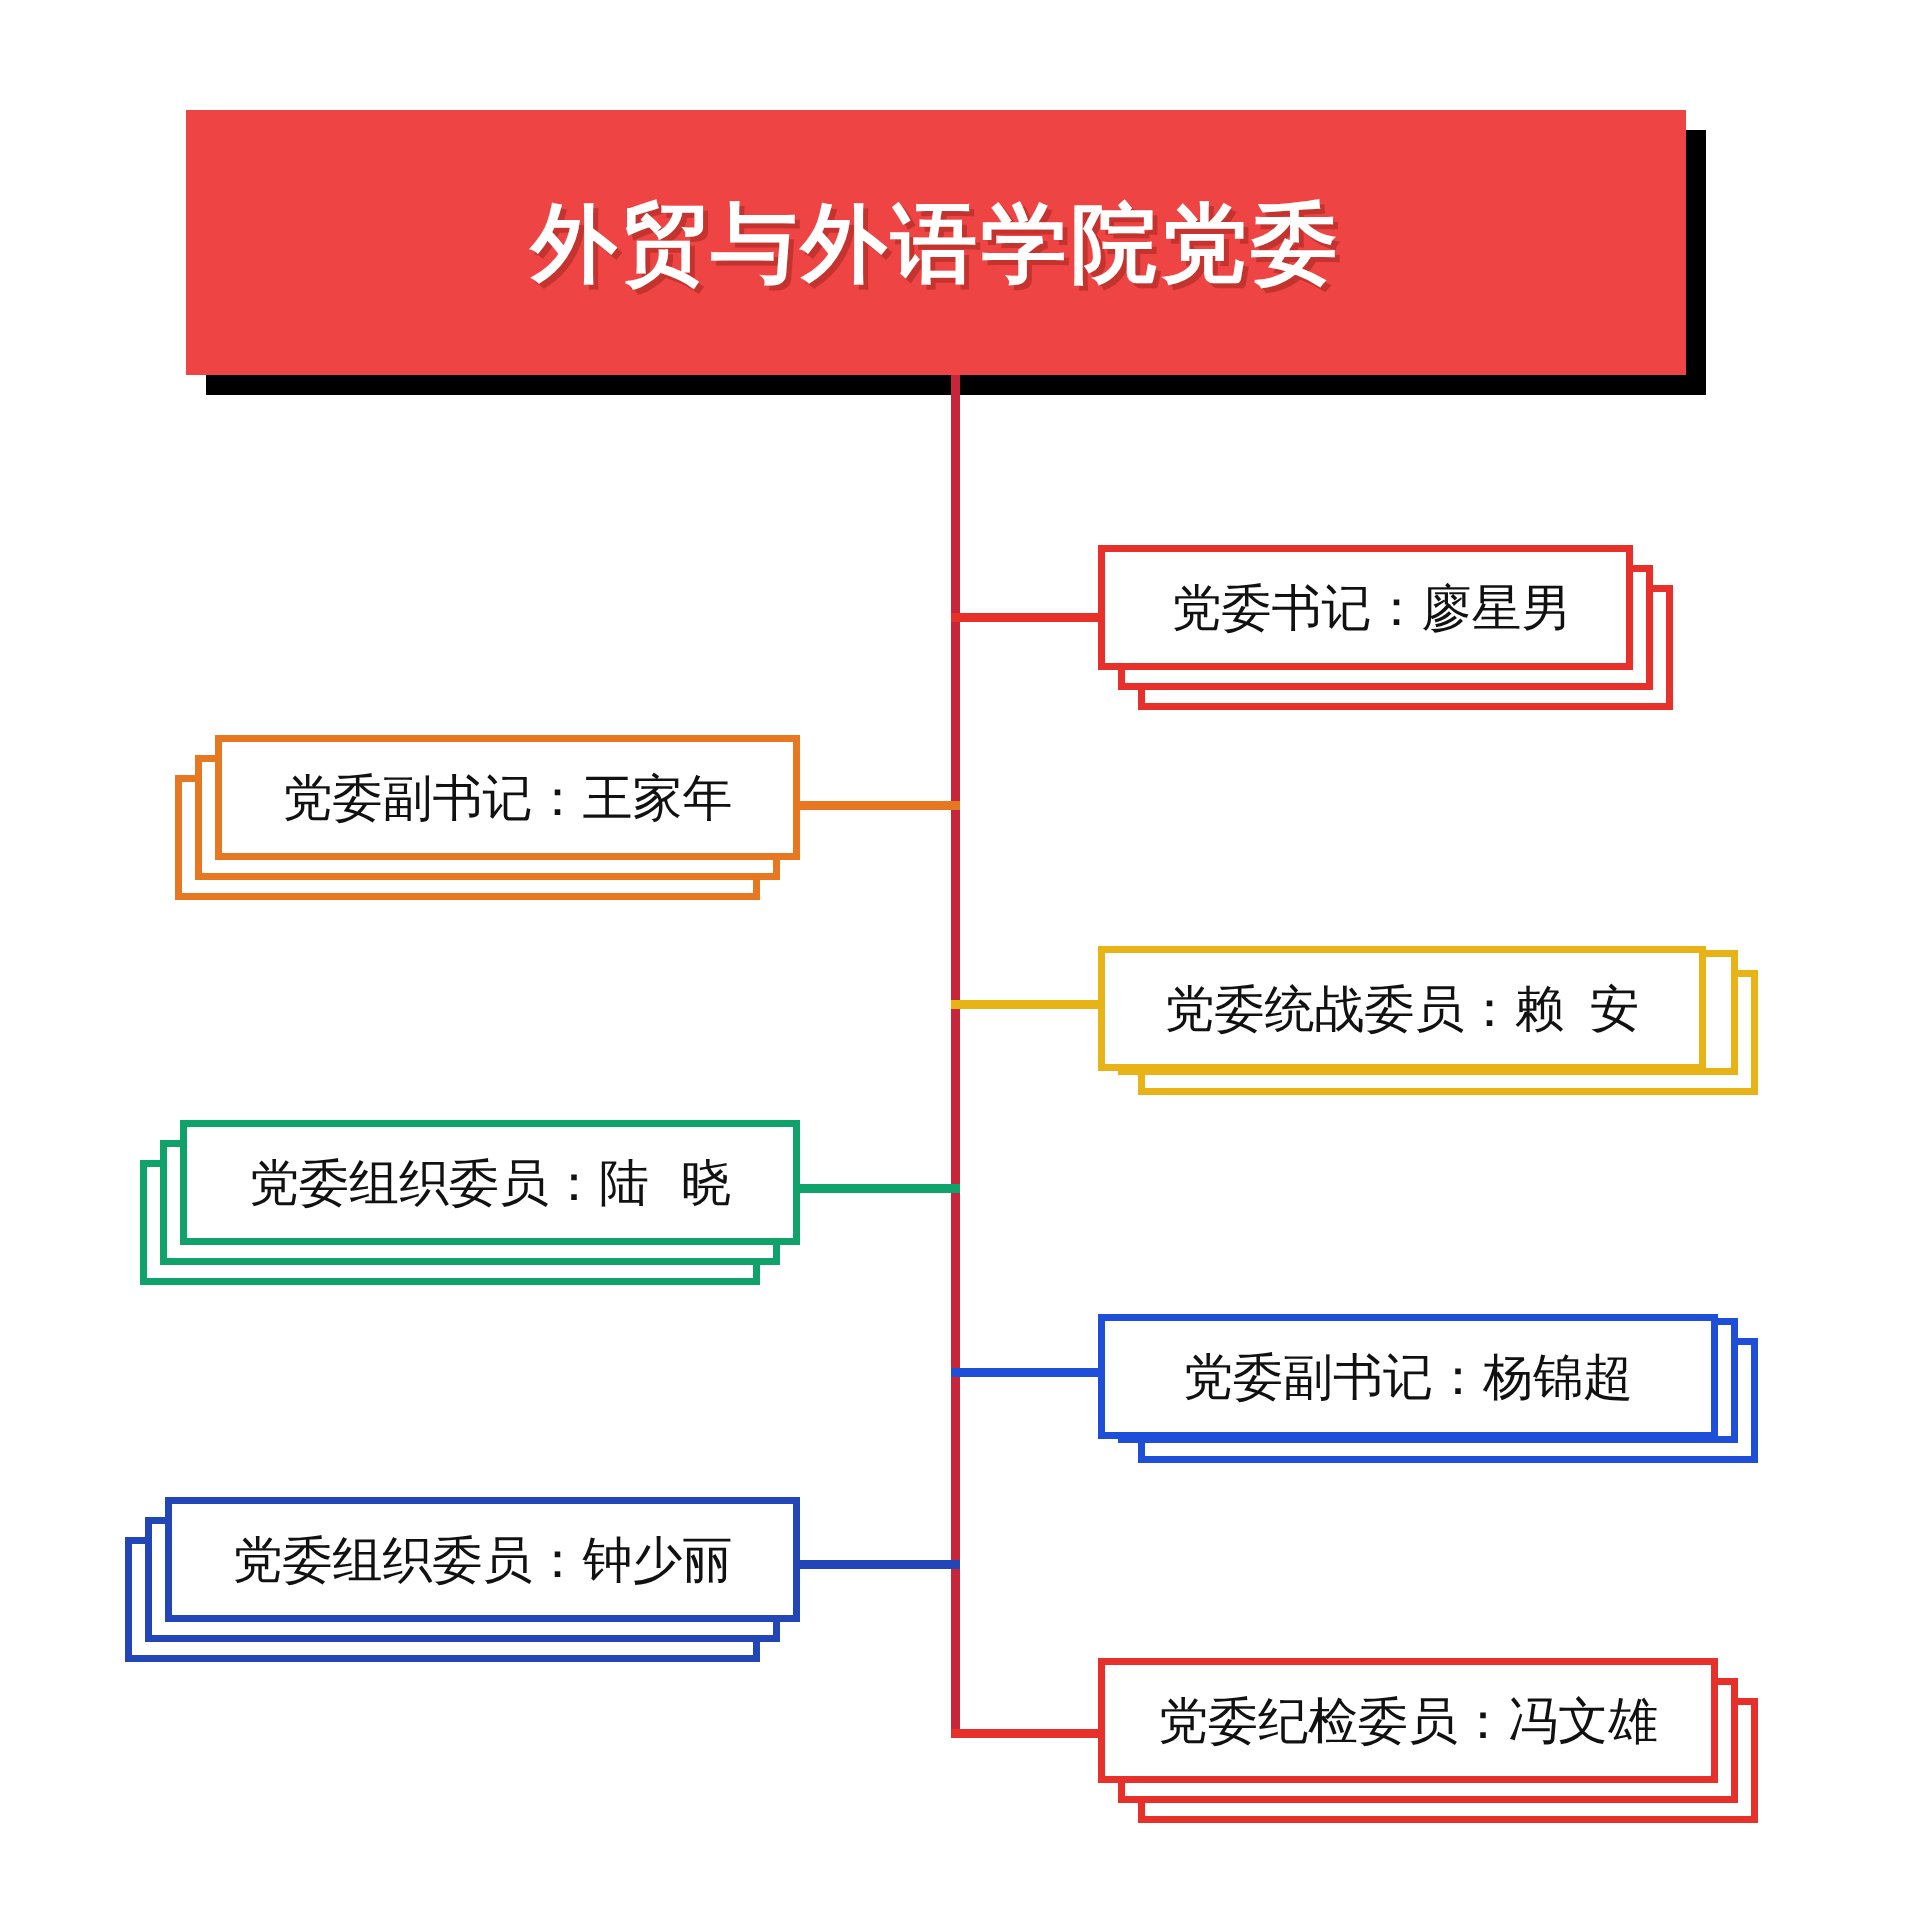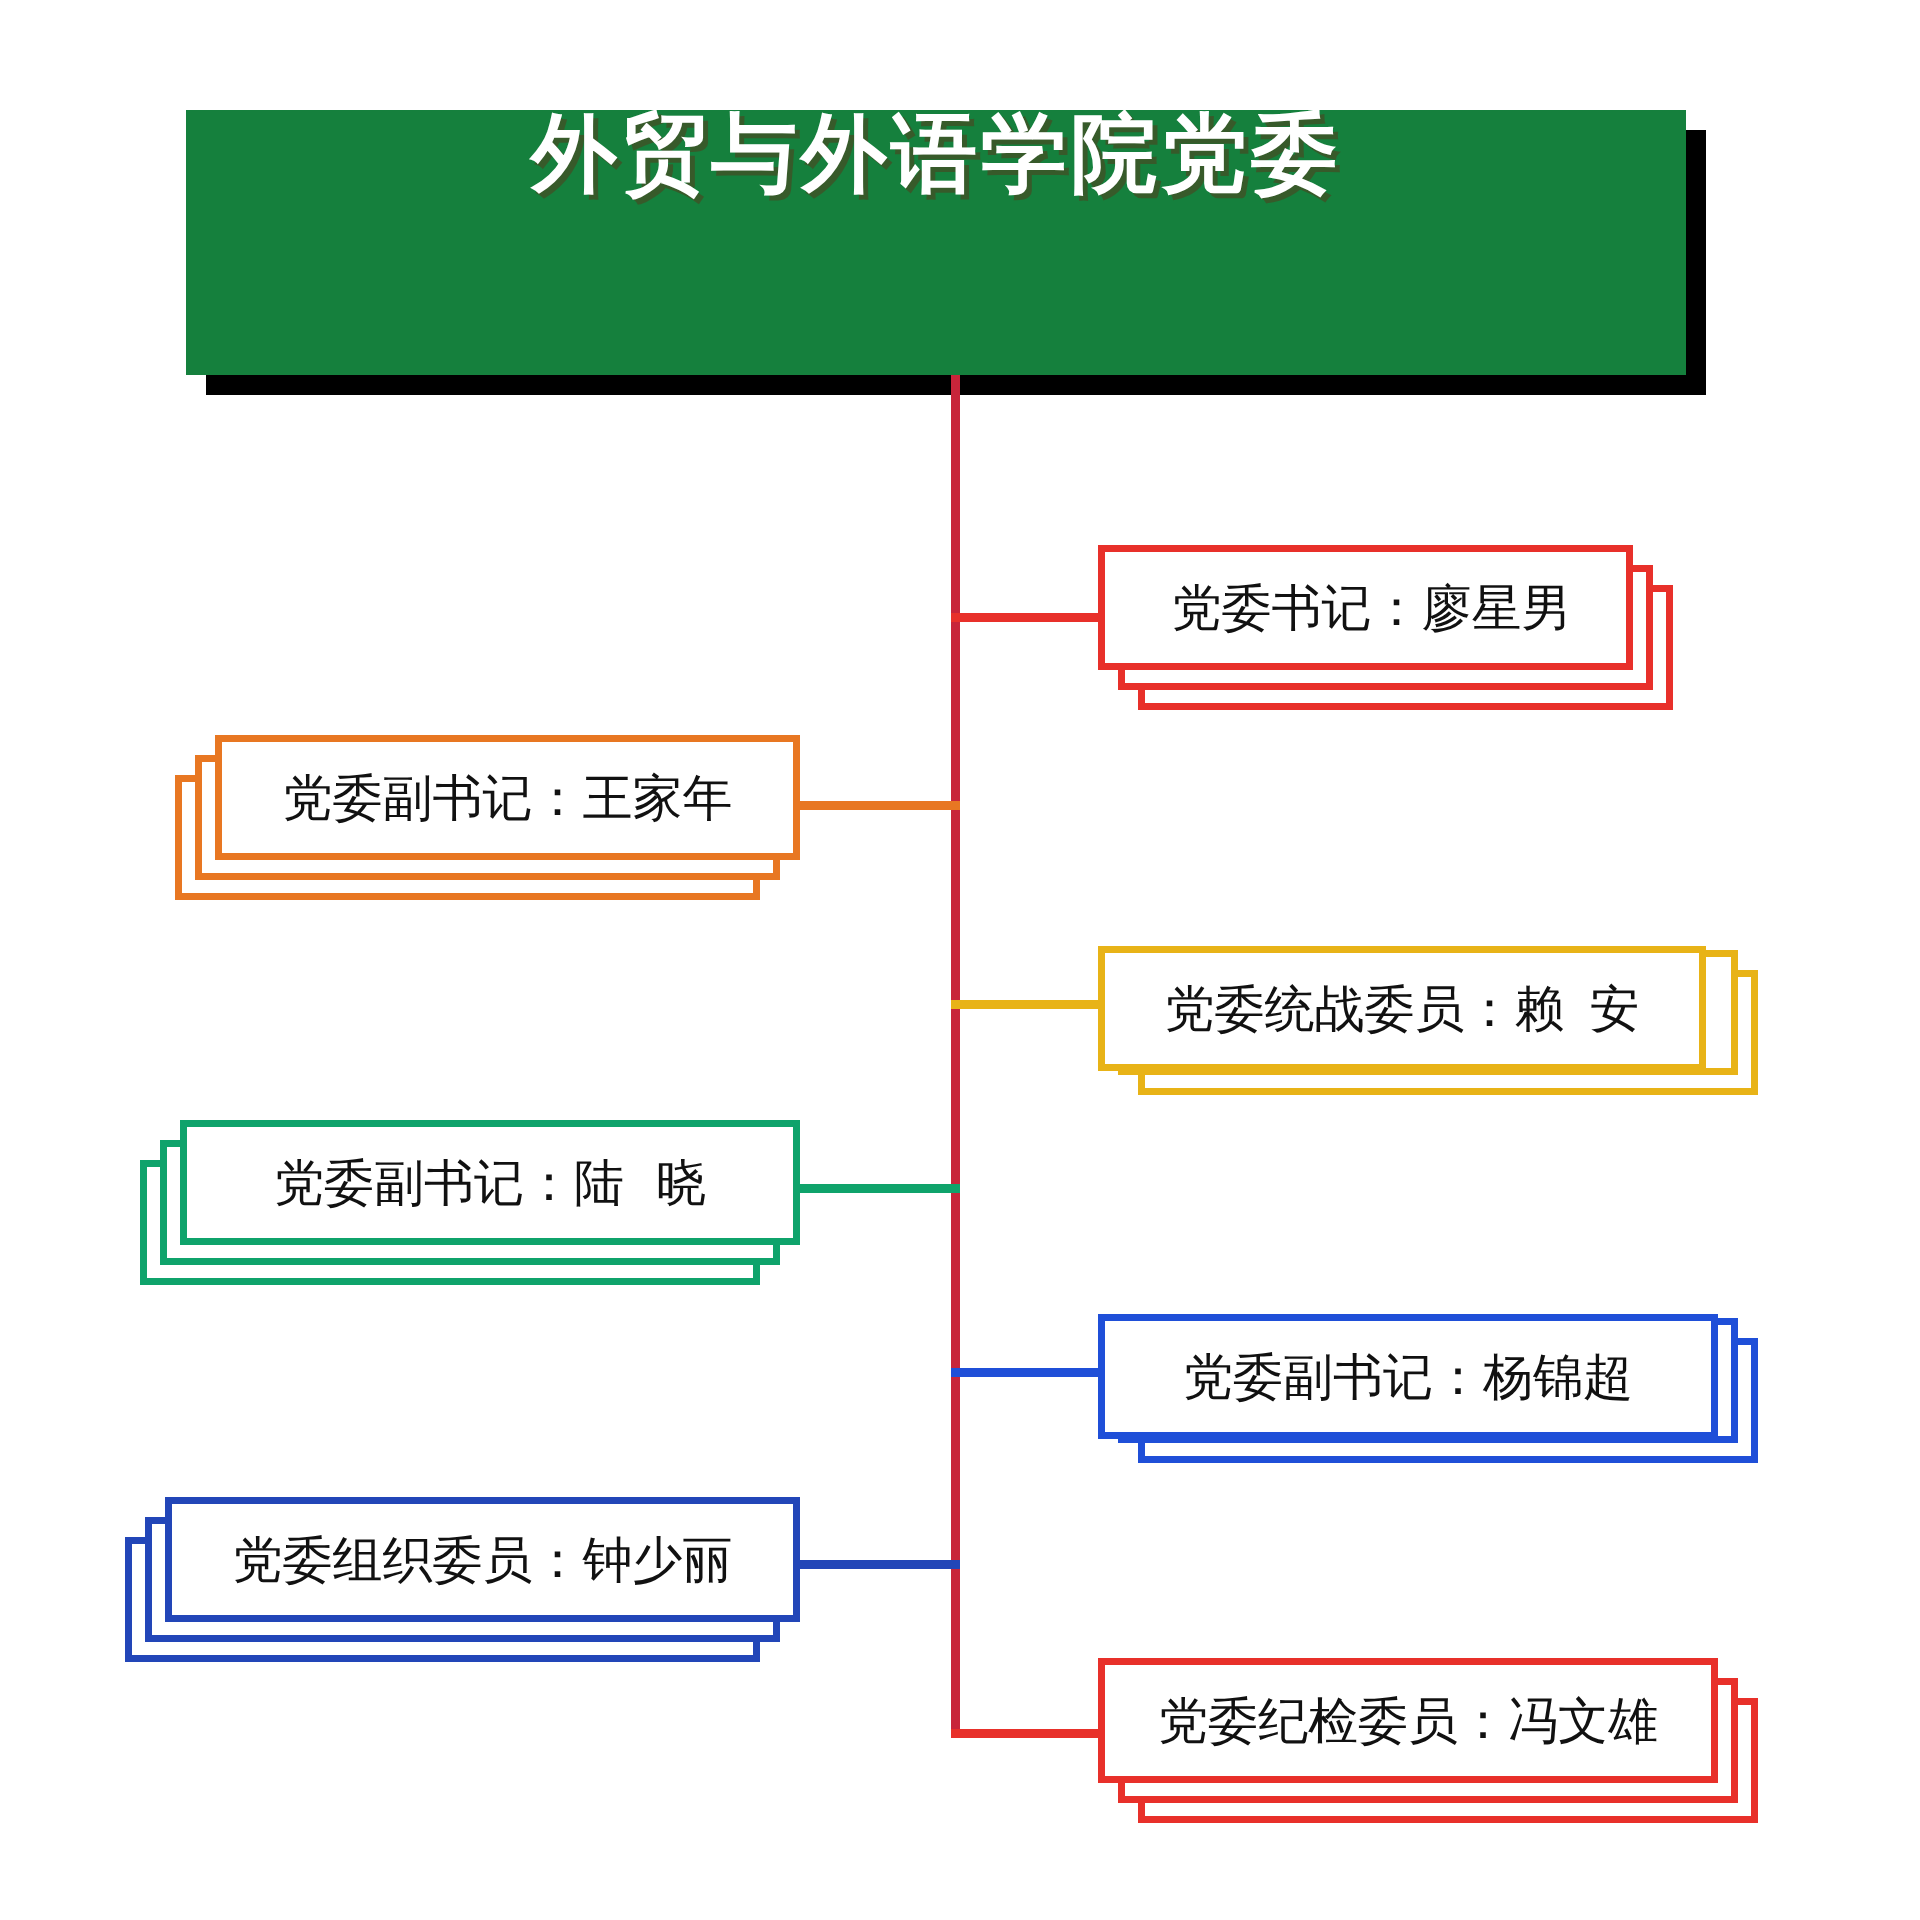--- a/index.html
+++ b/index.html
@@ -18,23 +18,23 @@
     overflow: hidden;
   }
 
   
   .root-shadow {
     position: absolute;
     background: #000000;
   }
   .root-box {
     position: absolute;
-    background: #15803d;
+    background: #ef4444;
     display: flex;
-    align-items: flex-start;
+    align-items: center;
     justify-content: center;
   }
   .root-label {
     color: #ffffff;
     font-size: 86px;
     font-weight: bold;
     letter-spacing: 4px;
     line-height: 1;
     text-shadow: 5px 5px 0 rgba(120,20,10,0.35);
     white-space: nowrap;
@@ -117,21 +117,21 @@
     <div class="layer back1" style="left:20px; top:20px; width:620px; height:125px; border:7px solid #E8B317; background:#ffffff;"></div>
     <div class="layer front" style="left:0px; top:16px; width:608px; height:125px; border:7px solid #E8B317;font-family:Liberation Serif, serif;">
       <span class="node-label">党委统战委员：赖  安</span>
     </div>
   </div>
 
   <div class="node" style="left:180px; top:1120px; width:620px; height:175px;">
     <div class="layer back2" style="left:-40px; top:40px; width:620px; height:125px; border:7px solid #0FA36B;"></div>
     <div class="layer back1" style="left:-20px; top:20px; width:620px; height:125px; border:7px solid #0FA36B; background:#ffffff;"></div>
     <div class="layer front" style="left:0px; top:0px; width:620px; height:125px; border:7px solid #0FA36B;">
-      <span class="node-label">党委副书记：陆  晓</span>
+      <span class="node-label">党委组织委员：陆  晓</span>
     </div>
   </div>
 
   <div class="node" style="left:1098px; top:1298px; width:660px; height:170px;">
     <div class="layer back2" style="left:40px; top:40px; width:620px; height:125px; border:7px solid #1F4FD8;"></div>
     <div class="layer back1" style="left:20px; top:20px; width:620px; height:125px; border:7px solid #1F4FD8; background:#ffffff;"></div>
     <div class="layer front" style="left:0px; top:16px; width:620px; height:125px; border:7px solid #1F4FD8;">
       <span class="node-label">党委副书记：杨锦超</span>
     </div>
   </div>

